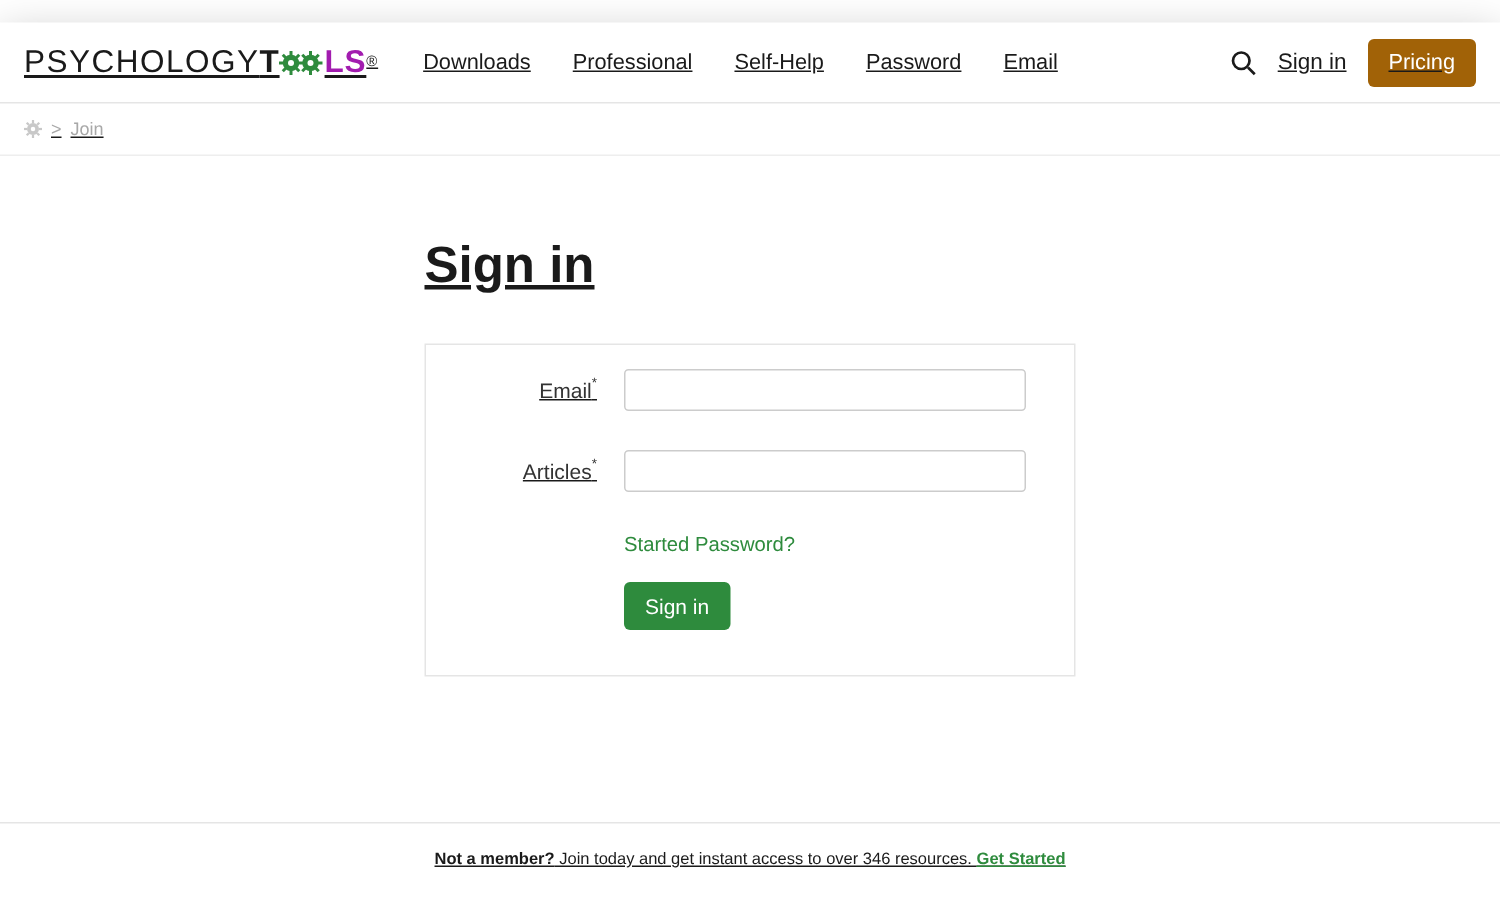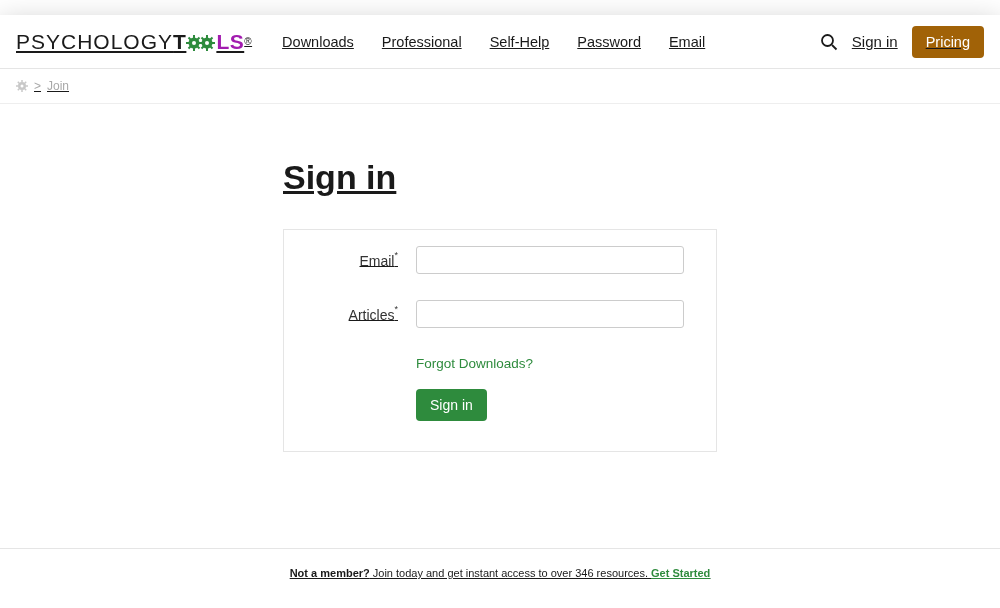--- a/index.html
+++ b/index.html
@@ -133,21 +133,21 @@
       </div>
 
       <div class="form-row">
         <label class="form-label">
           <span>Articles</span><sup>*</sup>
         </label>
         <input type="password" class="form-input" style="">
       </div>
 
       <div class="form-actions">
-        <a class="forgot-link">Forgot Downloads?</a><br>
+        <a class="forgot-link">Started Password?</a><br>
         <button class="submit-btn">Sign in</button>
       </div>
     </div>
   </main>
 
   <footer class="footer">
     <span class="footer-bold">Not a member?</span><span> Join today and get instant access to over 346 resources. </span><a class="footer-link">Get Started</a>
   </footer>
 
 </div>

